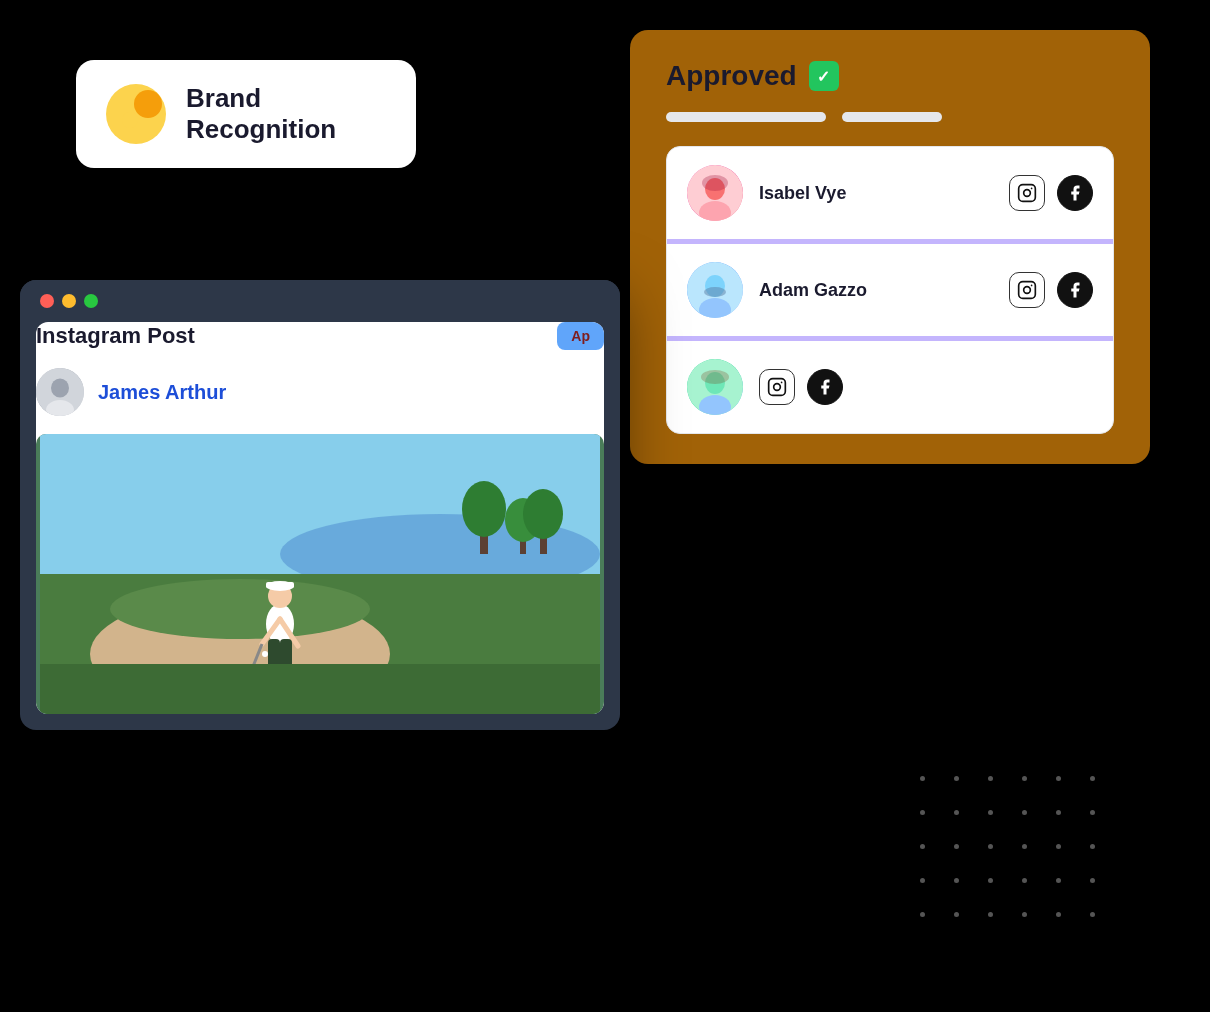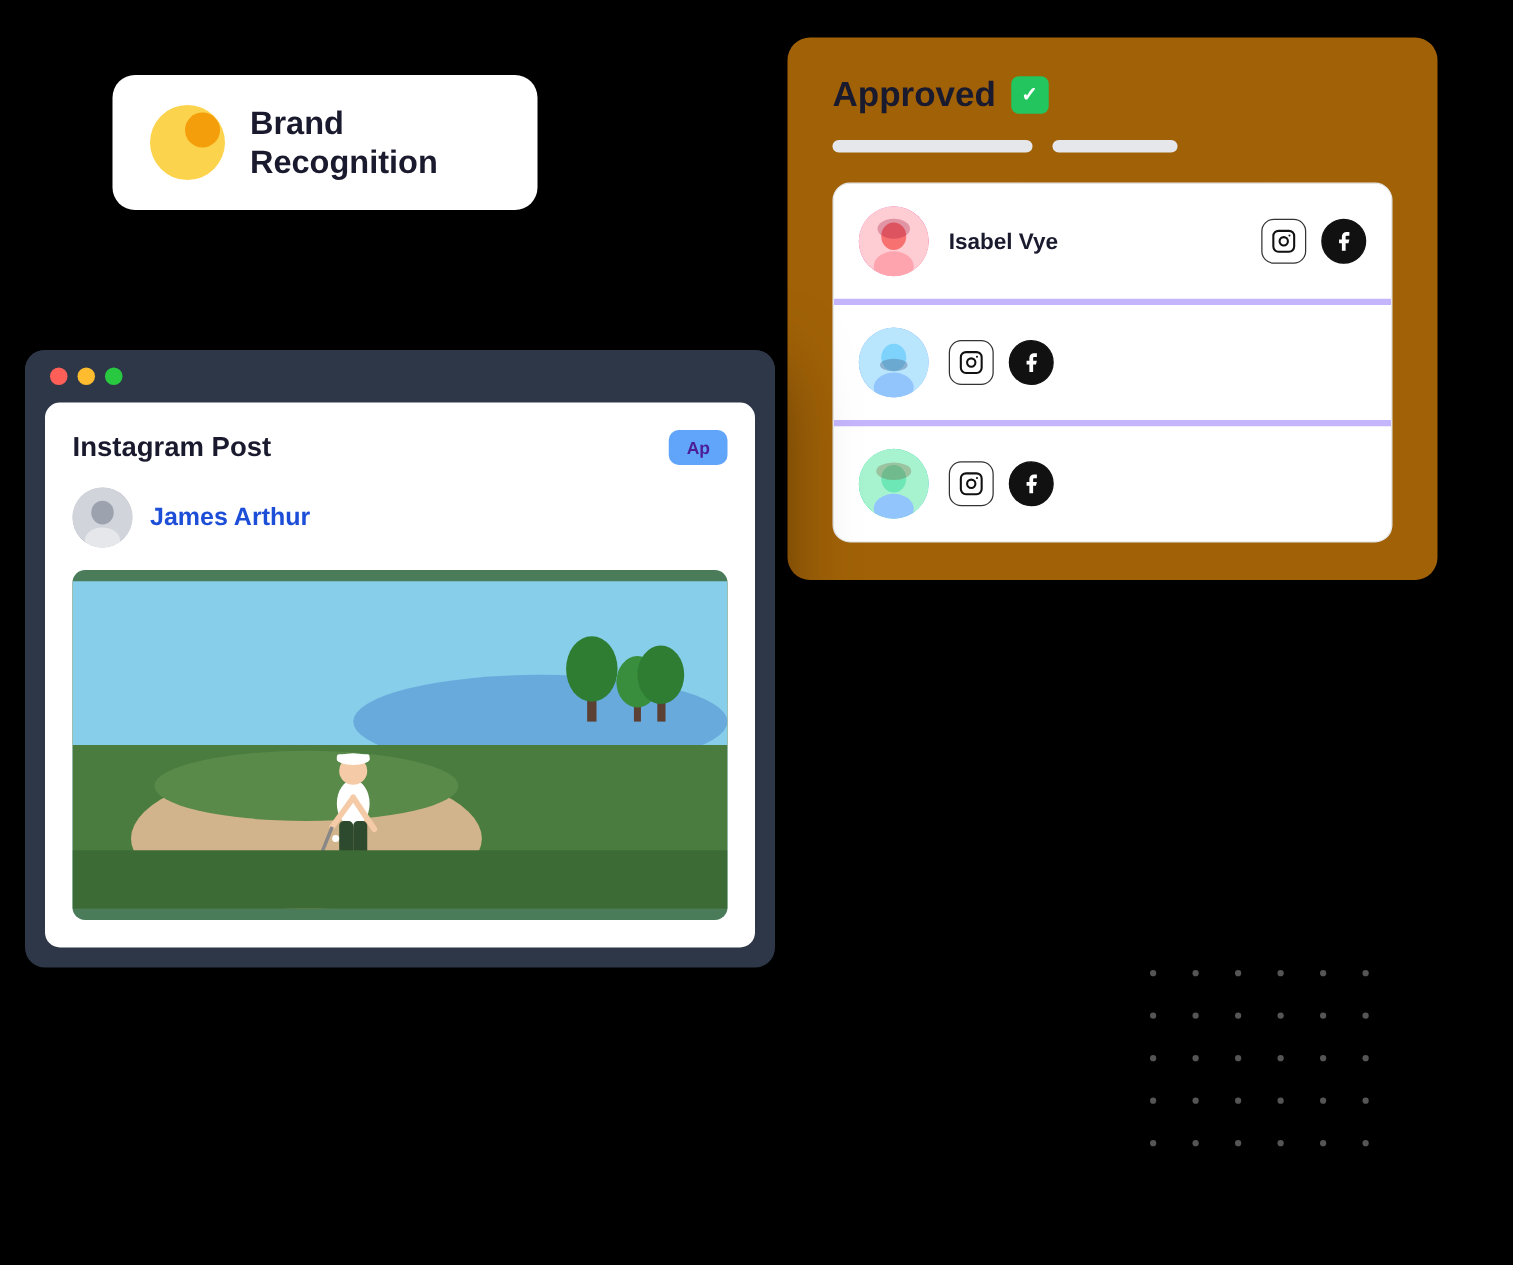--- a/index.html
+++ b/index.html
@@ -28,21 +28,21 @@
       height: 5px;
       background: #555;
       border-radius: 50%;
       display: block;
     }
 
     
     .brand-card {
       position: absolute;
       top: 60px;
-      left: 90px;
+      left: 76px;
       background: #fff;
       border-radius: 18px;
       padding: 22px 28px;
       display: flex;
       align-items: center;
       gap: 18px;
       box-shadow: 0 8px 32px rgba(0,0,0,0.18);
       z-index: 10;
       min-width: 340px;
     }
@@ -208,40 +208,39 @@
     }
 
     .btn-red { background: #ff5f57; }
     .btn-yellow { background: #febc2e; }
     .btn-green { background: #28c840; }
 
     .post-content {
       background: #fff;
       margin: 0 16px 16px 16px;
       border-radius: 12px;
-      padding: 22px;
       overflow: hidden;
     }
 
     .post-header {
       display: flex;
       align-items: center;
       justify-content: space-between;
       margin-bottom: 18px;
     }
 
     .post-title {
       font-size: 22px;
       font-weight: 800;
       color: #1a1a2e;
     }
 
     .post-badge {
       background: #60a5fa;
-      color: #4c1d95;
+      color: #7f1d1d;
       font-size: 14px;
       font-weight: 700;
       padding: 6px 14px;
       border-radius: 8px;
     }
 
     .post-author {
       display: flex;
       align-items: center;
       gap: 14px;
@@ -380,20 +379,21 @@
 
     <div class="influencer-row">
       <div class="influencer-avatar avatar-adam" style="width:56px;height:56px;border-radius:50%;overflow:hidden;">
         <svg viewBox="0 0 56 56" fill="none" xmlns="http://www.w3.org/2000/svg" width="56" height="56">
           <circle cx="28" cy="28" r="28" fill="#BAE6FD"></circle>
           <ellipse cx="28" cy="24" rx="10" ry="11" fill="#7DD3FC"></ellipse>
           <ellipse cx="28" cy="48" rx="16" ry="12" fill="#93C5FD"></ellipse>
           <ellipse cx="28" cy="30" rx="11" ry="5" fill="#5B7FA6" opacity="0.5"></ellipse>
         </svg>
       </div>
+      <span class="influencer-name">Adam Gazzo</span>
       <div class="social-icons">
         <div class="social-icon instagram">
           <svg width="20" height="20" viewBox="0 0 24 24" fill="none" stroke="#111" stroke-width="2">
             <rect x="2" y="2" width="20" height="20" rx="5" ry="5"></rect>
             <circle cx="12" cy="12" r="4"></circle>
             <circle cx="17.5" cy="6.5" r="1" fill="#111" stroke="none"></circle>
           </svg>
         </div>
         <div class="social-icon facebook">
           <svg width="18" height="18" viewBox="0 0 24 24" fill="white">

